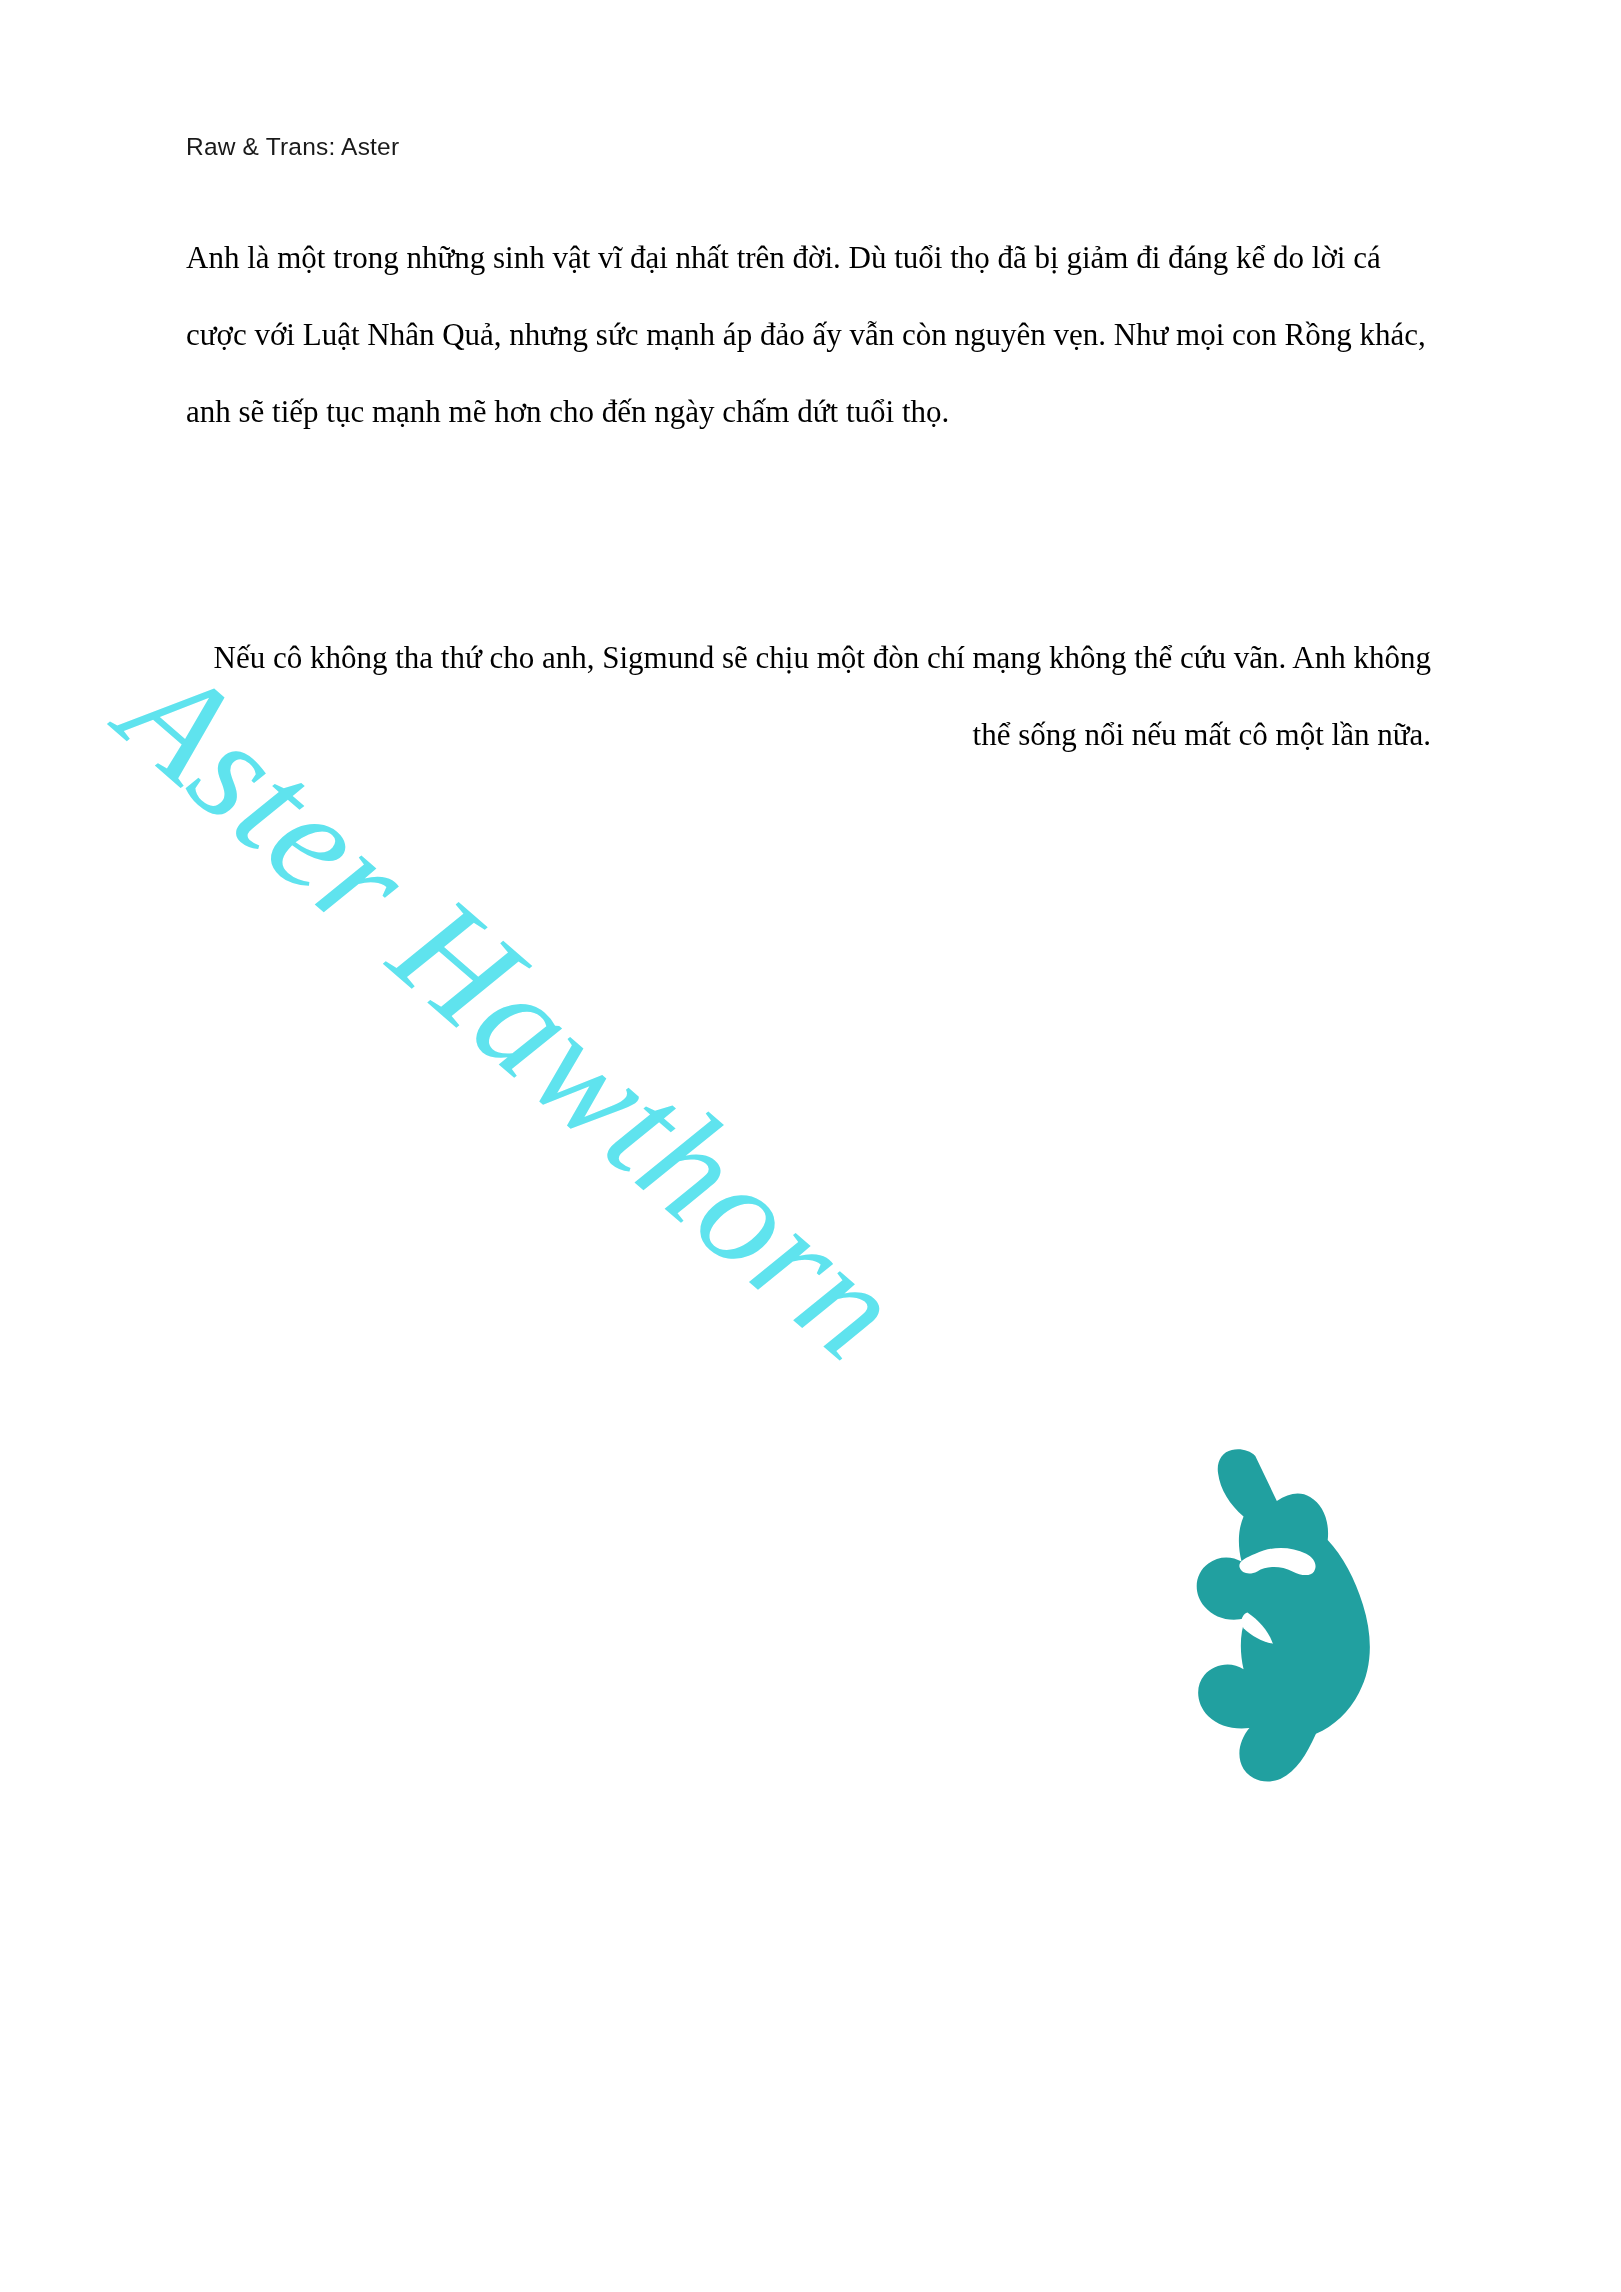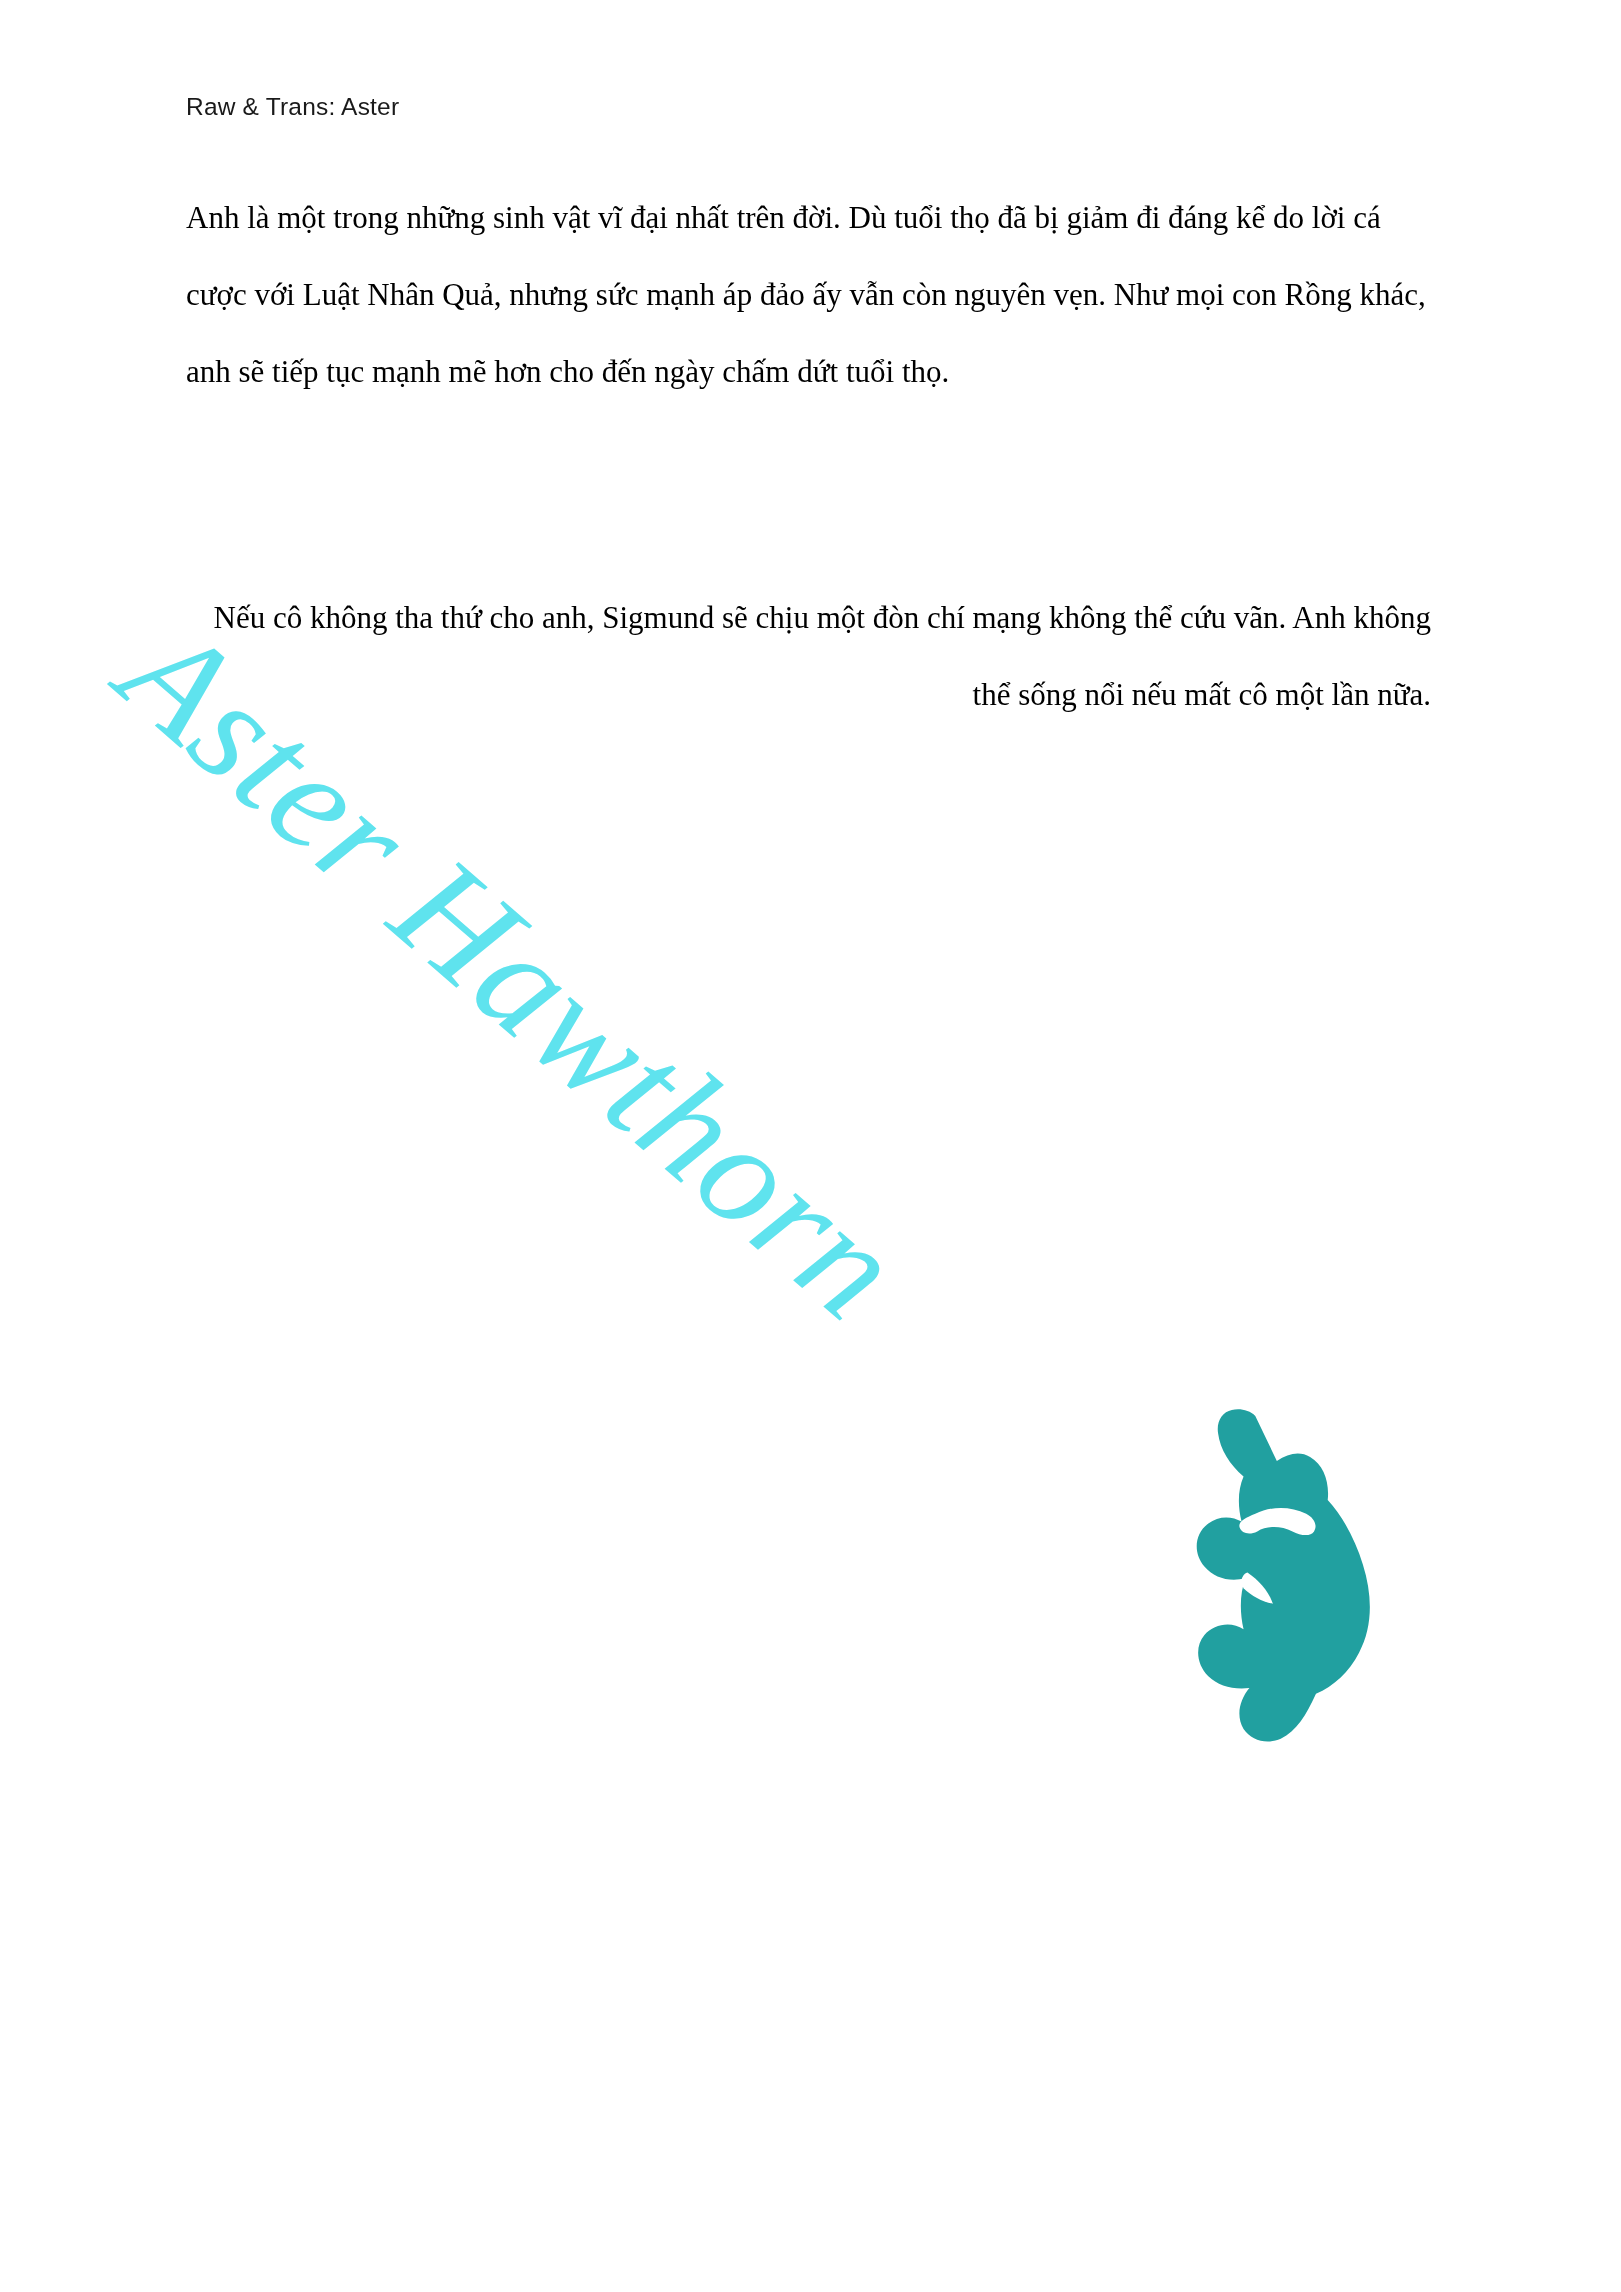--- a/index.html
+++ b/index.html
@@ -11,20 +11,21 @@
   body {
     font-family: "Liberation Serif", "DejaVu Serif", serif;
   }
   .page {
     position: relative;
     width: 1621px;
     height: 2072px;
     background: #ffffff;
     overflow: hidden;
     box-sizing: border-box;
+    margin-top: 40px;
   }
 
   
   .page-header {
     position: absolute;
     top: 94px;
     left: 186px;
     font-family: "Liberation Sans", "DejaVu Sans", sans-serif;
     font-size: 24.5px;
     line-height: 1.1;

